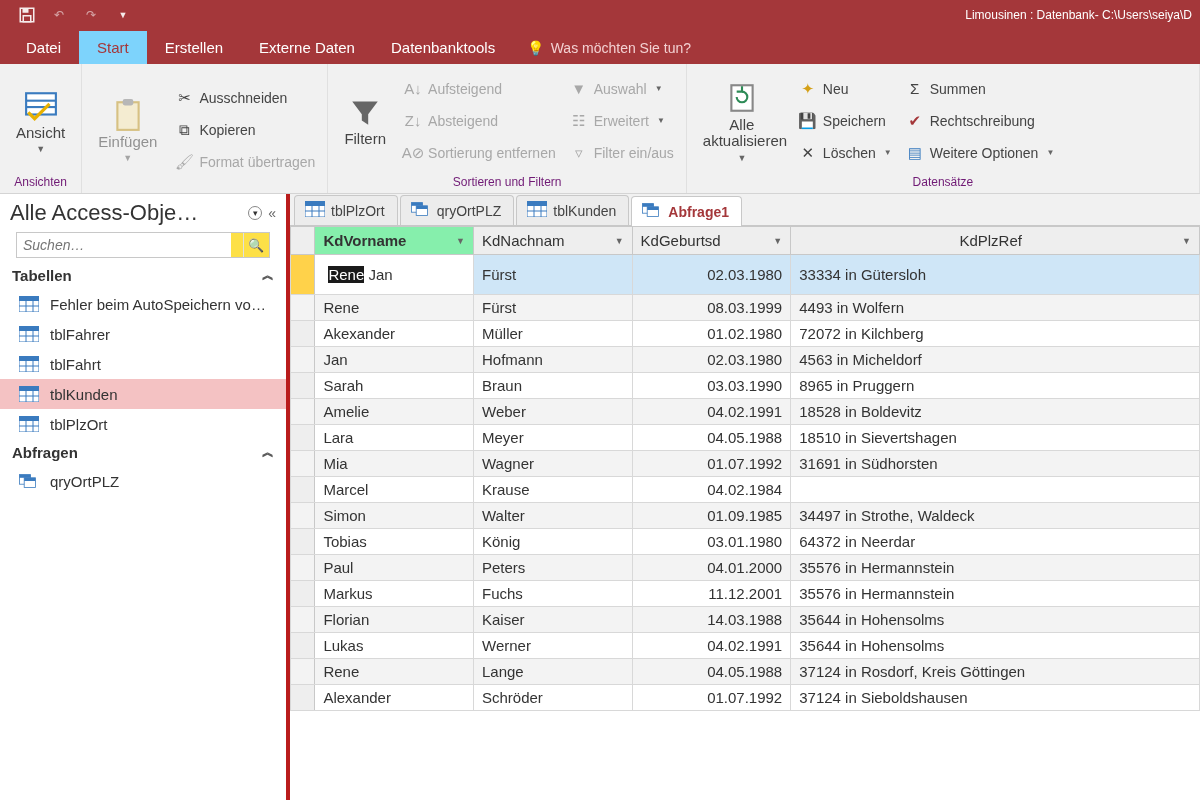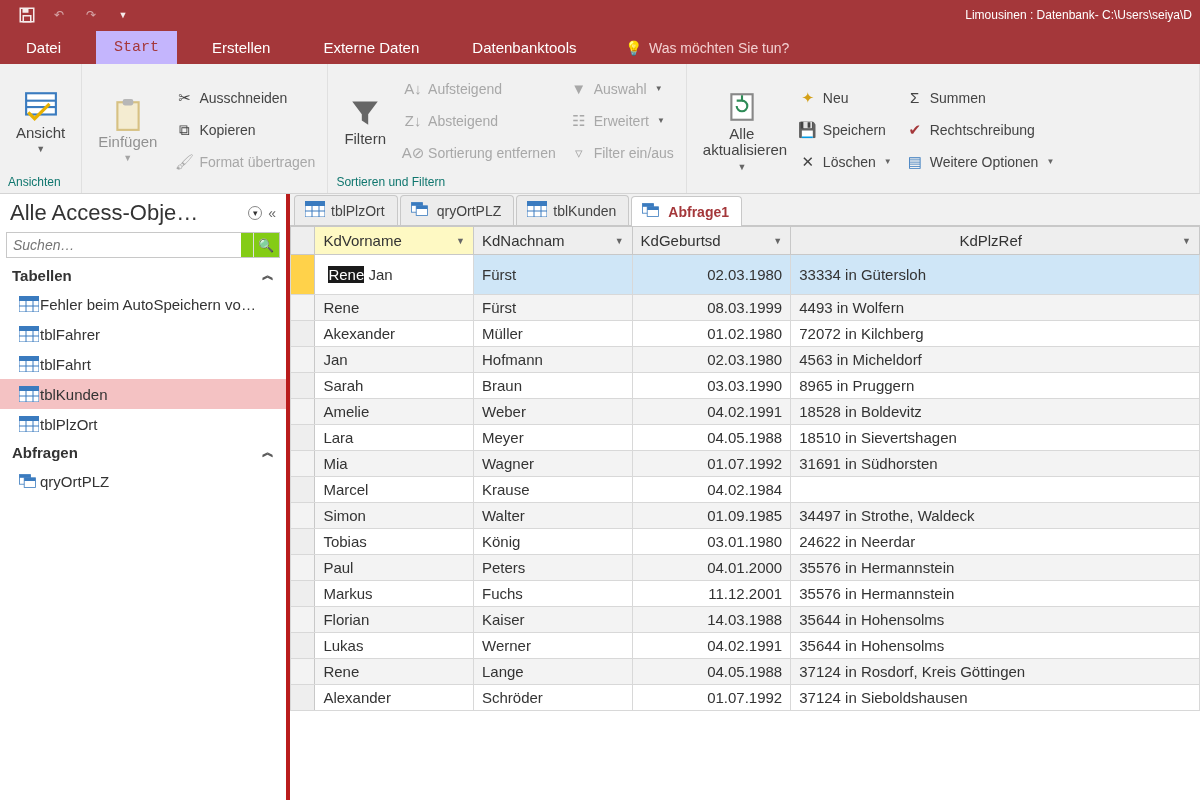--- a/index.html
+++ b/index.html
@@ -5,72 +5,72 @@
 * { box-sizing: border-box; margin: 0; padding: 0; font-family: "Segoe UI", Arial, sans-serif; }
 body { width: 1200px; height: 800px; overflow: hidden; background: #fff; font-size: 14px; color: #333; }
 
 
 .titlebar { height: 30px; background: #a4373a; display: flex; align-items: center; color: #fff; font-size: 12px; }
 .titlebar .qat { display: flex; align-items: center; gap: 14px; padding-left: 18px; }
 .titlebar .qat .ic { width: 18px; height: 18px; display: flex; align-items: center; justify-content: center; opacity: .9; }
 .titlebar .title-wrap { flex: 1; text-align: right; padding-right: 8px; }
 
 
-.ribbontabs { height: 34px; background: #a4373a; display: flex; align-items: flex-end; padding-left: 8px; color: #fff; gap: 17px; }
+.ribbontabs { height: 34px; background: #a4373a; display: flex; align-items: flex-end; padding-left: 8px; color: #fff; }
 .ribbontabs .tab { padding: 8px 18px 8px; font-size: 15px; cursor: default; }
-.ribbontabs .tab.active { background: #c4b5fd; color: #a4373a; font-family: Liberation Mono, monospace; }
+.ribbontabs .tab.active { background: #7dd3fc; color: #a4373a; }
 .ribbontabs .tell { display: flex; align-items: center; gap: 6px; padding: 8px 14px; font-size: 14px; color: #f3d1d2; }
 .ribbontabs .tell .bulb { font-size: 14px; }
 
 
 .ribbon { height: 130px; background: #f1f1f1; border-bottom: 1px solid #d4d4d4; display: flex; }
 .group { border-right: 1px solid #e0e0e0; padding: 4px 8px 2px; display: flex; flex-direction: column; }
 .group .body { flex: 1; display: flex; align-items: center; gap: 6px; }
-.group .label { font-size: 12px; color: #0f766e; padding: 2px 0 2px; }
+.group .label { text-align: center; font-size: 12px; color: #701a75; padding: 2px 0 2px; }
 .bigbtn { display: flex; flex-direction: column; align-items: center; justify-content: flex-start; padding: 2px 8px 0; gap: 2px; min-width: 50px; }
 .bigbtn .ic { width: 34px; height: 34px; display: flex; align-items: center; justify-content: center; font-size: 26px; }
 .bigbtn .lbl { font-size: 15px; color: #444; line-height: 1.1; text-align: center; }
 .bigbtn .dd { font-size: 9px; color: #666; margin-top:1px; }
 .col { display: flex; flex-direction: column; gap: 4px; padding: 2px 4px; }
 .smallbtn { display: flex; align-items: center; gap: 6px; font-size: 14px; color: #444; height: 28px; white-space: nowrap; }
 .smallbtn.dis { color: #a8a8a8; }
 .smallbtn .ic { width: 18px; height: 18px; display:flex;align-items:center;justify-content:center; font-size: 15px; }
 .smallbtn .dd { font-size: 8px; color: #666; margin-left: 2px; }
 
 
 .main { display: flex; height: calc(800px - 30px - 34px - 130px); }
 
 
 .nav { width: 290px; border-right: 4px solid #b91c1c; background: #fff; display: flex; flex-direction: column; }
 .nav .hdr { display: flex; align-items: center; padding: 6px 10px 4px; }
 .nav .hdr .t { font-size: 22px; color: #333; flex: 1; white-space: nowrap; overflow: hidden; text-overflow: ellipsis; }
 .nav .hdr .ci { width: 14px; height: 14px; border: 1px solid #888; border-radius: 50%; display:flex;align-items:center;justify-content:center; font-size:9px; margin-left: 4px; }
 .nav .hdr .coll { font-size: 14px; color: #666; margin-left: 6px; }
-.nav .search { display: flex; margin: 2px 6px 4px; border: 1px solid #c8c8c8; background: #84cc16; gap: 12px; }
+.nav .search { display: flex; margin: 2px 16px 4px; border: 1px solid #c8c8c8; background: #fde047; gap: 12px; }
 .nav .search input { flex: 1; border: none; outline: none; padding: 4px 6px; font-size: 14px; font-style: italic; color: #888; }
 .nav .search .sic { width: 26px; display:flex;align-items:center;justify-content:center; border-left: 1px solid #e0e0e0; font-size: 13px; color: #a4373a; }
 .nav .cat { padding: 5px 12px 5px; font-size: 15px; font-weight: 600; color: #333; display:flex; align-items:center; }
 .nav .cat .ch { margin-left:auto; font-size: 12px; color: #555; }
-.nav .item { display: flex; align-items: center; padding: 6px 10px 6px 18px; font-size: 15px; color: #333; white-space: nowrap; overflow:hidden; text-overflow: ellipsis; }
+.nav .item { display: flex; align-items: center; gap: 10px; padding: 6px 10px 6px 18px; font-size: 15px; color: #333; white-space: nowrap; overflow:hidden; text-overflow: ellipsis; }
 .nav .item.sel { background: #f4c2c3; }
 .nav .item .oic { width: 22px; height: 18px; display:flex;align-items:center;justify-content:center; font-size: 15px; }
 
 
 .doc { flex: 1; display: flex; flex-direction: column; background: #f1f1f1; }
 .doctabs { height: 32px; display: flex; align-items: flex-end; padding-left: 4px; gap: 0; background: #f1f1f1; border-bottom: 1px solid #c8c8c8; }
 .doctab { display: flex; align-items: center; gap: 6px; padding: 5px 12px 5px 10px; font-size: 14px; background: #ececec; border: 1px solid #c8c8c8; border-bottom: none; border-top-left-radius: 4px; border-top-right-radius: 4px; margin-right: 2px; color: #444; }
 .doctab.active { background: #fff; color: #a4373a; font-weight: 600; position: relative; top: 1px; }
 .doctab .oic { font-size: 14px; }
 
 
 .sheet { flex: 1; background: #fff; overflow: hidden; }
 table.ds { border-collapse: collapse; width: 100%; font-size: 15px; }
 table.ds th { background: #eeeeee; border: 1px solid #c8c8c8; padding: 5px 8px; text-align: left; font-weight: 400; color: #333; position: relative; }
 table.ds th .dd { float: right; font-size: 9px; color: #666; margin-top: 4px; }
-table.ds th.sel { background: #fef9c3; font-weight: 400; }
+table.ds th.sel { background: #86efac; font-weight: 700; }
 table.ds td { border: 1px solid #d8d8d8; padding: 4px 8px; background: #fff; white-space: nowrap; }
 table.ds tr.alt td { background: #f3f3f3; }
 table.ds tr.selrow td { background: #cfe6f7; }
 table.ds tr.selrow td.rowhdr { background: #ffd24a; }
 table.ds td.rowhdr { width: 20px; background: #eeeeee; border-right: 1px solid #c8c8c8; }
 table.ds td.editcell { background: #fff !important; padding: 10px; }
 table.ds td.editcell .inner { display:inline-block; padding: 1px 3px; }
 table.ds td.editcell .hl { background: #1a1a1a; color: #fff; }
 table.ds td.date { text-align: right; }
 
@@ -238,20 +238,21 @@
             <span class="ic" style="color:#a4373a">✔</span>
             <span>Rechtschreibung</span>
           </div>
         <div class="smallbtn">
             <span class="ic" style="color:#3a7bbf">▤</span>
             <span>Weitere Optionen</span>
             <span class="dd">▼</span>
           </div>
       </div>
     </div>
+    <div class="label">Datensätze</div>
   </div>
 
 </div>
 
 <div class="main">
 
   <div class="nav">
     <div class="hdr">
       <span class="t">Alle Access-Obje…</span>
       <span class="ci">▾</span>
@@ -467,21 +468,21 @@
               <td>Simon</td>
               <td>Walter</td>
               <td class="date">01.09.1985</td>
               <td>34497 in Strothe, Waldeck</td>
             </tr>
             <tr>
               <td class="rowhdr"></td>
               <td>Tobias</td>
               <td>König</td>
               <td class="date">03.01.1980</td>
-              <td>24622 in Neerdar</td>
+              <td>64372 in Neerdar</td>
             </tr>
             <tr class="alt">
               <td class="rowhdr"></td>
               <td>Paul</td>
               <td>Peters</td>
               <td class="date">04.01.2000</td>
               <td>35576 in Hermannstein</td>
             </tr>
             <tr>
               <td class="rowhdr"></td>

